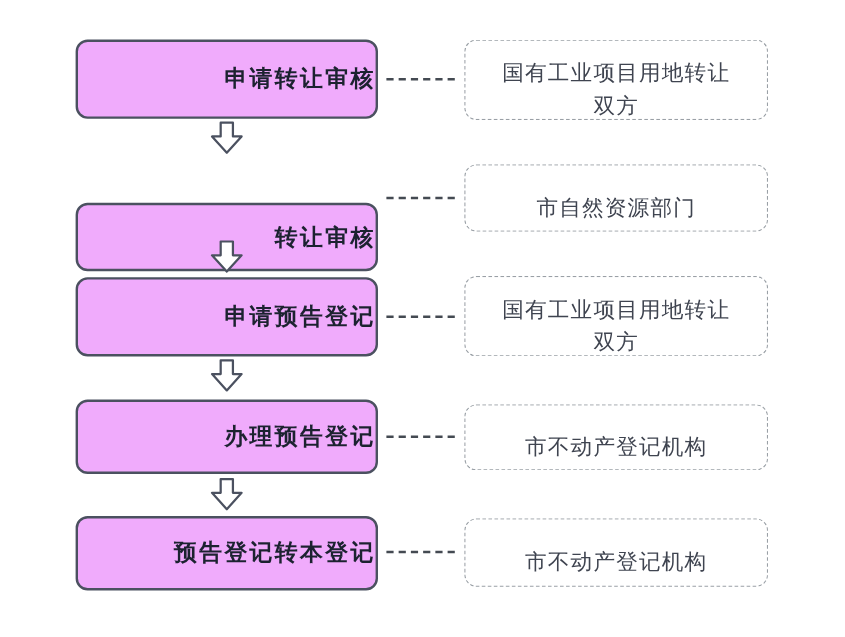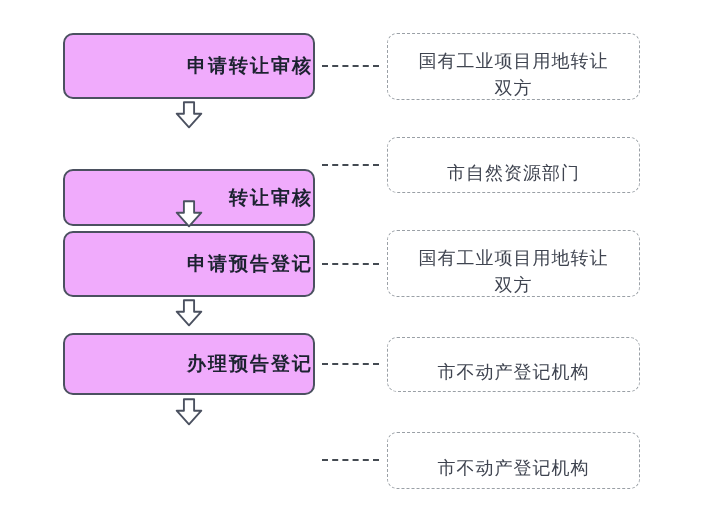--- a/index.html
+++ b/index.html
@@ -148,18 +148,21 @@
   <div class="rbox a4">
     <span>市不动产登记机构</span>
   </div>
 
   <div class="arrow ar4">
     <svg viewBox="0 0 40 33" width="34" height="32" aria-hidden="true">
       <path d="M14 1.5 H26 V15 H34.5 L20 31 L5.5 15 H14 Z" fill="#ffffff" stroke="currentColor" stroke-width="2.2" stroke-linejoin="round"></path>
     </svg>
   </div>
 
+  <div class="lbox r5">
+    <span>预告登记转本登记</span>
+  </div>
   <div class="dash d5"></div>
   <div class="rbox a5">
     <span>市不动产登记机构</span>
   </div>
 
 </div>
 
 </body></html>

